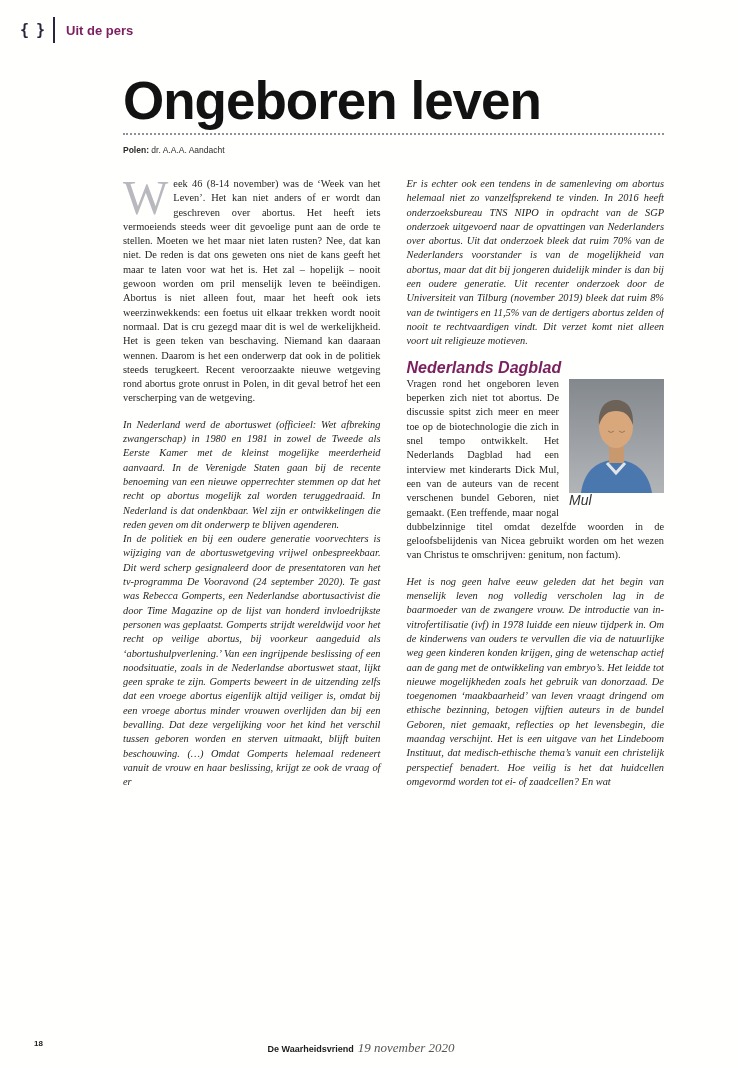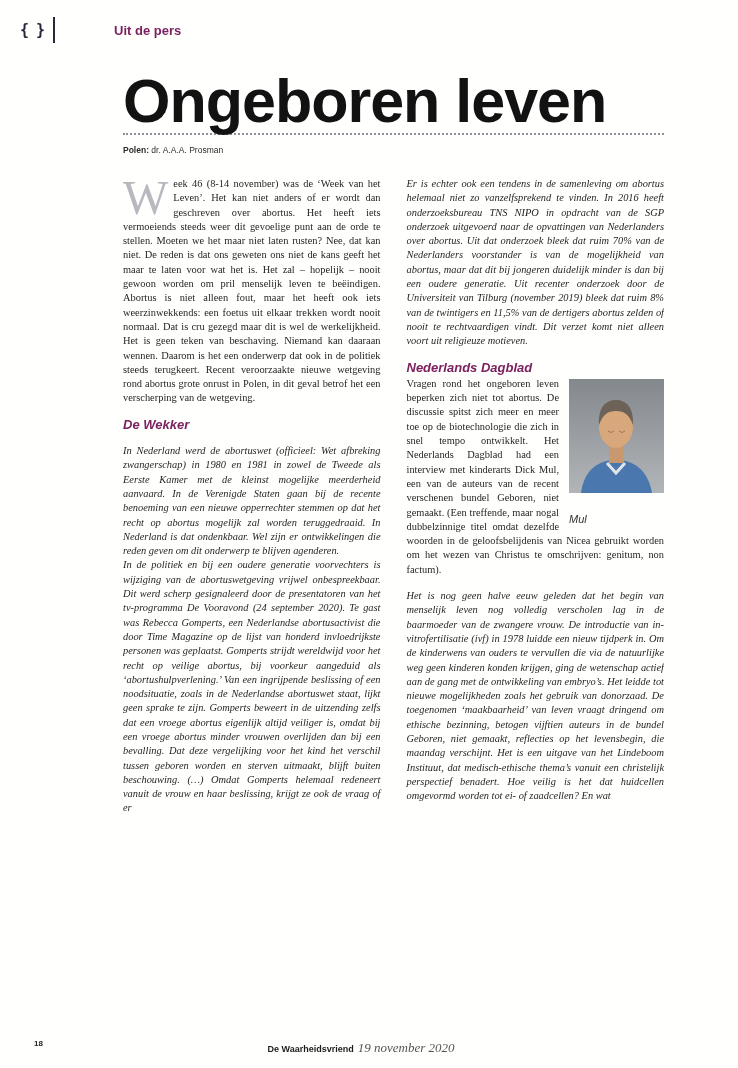--- a/index.html
+++ b/index.html
@@ -23,28 +23,28 @@
   }
   .brace{
     font-family:"DejaVu Sans Mono", monospace;
     font-weight:bold;font-size:15px;color:#26263c;letter-spacing:-1px;
   }
   .head-rule{
     width:2px;height:26px;background:#26263c;margin:0 11px 0 9px;
   }
   .section-label{
     font-family:"Liberation Sans", sans-serif;
-    font-weight:bold;font-size:13px;color:var(--accent);margin-left:48px;
+    font-weight:bold;font-size:13px;color:var(--accent);
   }
   
   .content{position:absolute;left:123px;top:76px;width:541px;}
   h1.article-title{
     margin:0;
     font-family:"Liberation Sans", sans-serif;
-    font-weight:bold;font-size:61px;line-height:50px;
+    font-weight:bold;font-size:53px;line-height:50px;
     letter-spacing:-1px;color:#121212;
   }
   .dotted-rule{
     margin-top:7px;height:0;
     border-bottom:2px dotted #8f8f98;
   }
   .byline{
     margin:10px 0 0 0;
     font-family:"Liberation Sans", sans-serif;
     font-size:8.5px;color:#2c2c2c;
@@ -54,38 +54,38 @@
     display:flex;gap:26px;margin-top:22px;height:832px;overflow:hidden;
   }
   .col{flex:1;min-width:0;font-size:10.4px;line-height:14.3px;text-align:justify;}
   .col p{margin:0;}
   .gap{margin-top:12px !important;}
   .quote{font-style:italic;}
   .subhead{
     margin:12px 0 2px 0;
     font-family:"Liberation Sans", sans-serif;
     font-style:italic;font-weight:bold;
-    font-size:13px;color:var(--accent);
+    font-size:16px;color:var(--accent);
   }
   .dropcap{
     float:left;
     font-family:"Liberation Serif", serif;
     font-size:48px;line-height:38px;
     color:var(--dropcap);
     padding:2px 5px 0 0;
   }
   
   .photo-float{
     float:right;width:95px;
     margin:2px 0 3px 10px;
   }
   .photo-frame{width:95px;height:114px;display:block;}
   .photo-caption{
-    font-style:italic;font-size:11px;color:#333;
-    margin-top:19px;text-align:left;
+    font-style:italic;font-size:14px;color:#333;
+    margin-top:0;text-align:left;
     font-family:"Liberation Sans", sans-serif;
   }
   
   .footer{
     position:absolute;left:0;right:16px;bottom:16px;height:14px;
     text-align:center;
   }
   .page-number{
     position:absolute;left:34px;top:1px;
     font-family:"Liberation Sans", sans-serif;
@@ -108,28 +108,27 @@
   <header class="masthead">
     <span class="brace">{ }</span>
     <span class="head-rule"></span>
     <span class="section-label">Uit de pers</span>
   </header>
 
   <main class="content">
     <h1 class="article-title">Ongeboren leven</h1>
     <div class="dotted-rule"></div>
 
-    <p class="byline"><b>Polen:</b> <span>dr. A.A.A. Prosman</span></p>
+    <p class="byline"><b>Polen:</b> <span>dr. A.A.A. Aandacht</span></p>
 
     <div class="columns">
 
       <div class="col">
         <p class="intro"><span class="dropcap">W</span><span>eek 46 (8-14 november) was de ‘Week van het Leven’. Het kan niet anders of er wordt dan geschreven over abortus. Het heeft iets vermoeiends steeds weer dit gevoelige punt aan de orde te stellen. Moeten we het maar niet laten rusten? Nee, dat kan niet. De reden is dat ons geweten ons niet de kans geeft het maar te laten voor wat het is. Het zal – hopelijk – nooit gewoon worden om pril menselijk leven te beëindigen. Abortus is niet alleen fout, maar het heeft ook iets weerzinwekkends: een foetus uit elkaar trekken wordt nooit normaal. Dat is cru gezegd maar dit is wel de werkelijkheid. Het is geen teken van beschaving. Niemand kan daaraan wennen. Daarom is het een onderwerp dat ook in de politiek steeds terugkeert. Recent veroorzaakte nieuwe wetgeving rond abortus grote onrust in Polen, in dit geval betrof het een verscherping van de wetgeving.</span></p>
 
-        <h3 class="subhead">De Wekker</h3>
 
         <p class="quote gap">In Nederland werd de abortuswet (officieel: Wet afbreking zwangerschap) in 1980 en 1981 in zowel de Tweede als Eerste Kamer met de kleinst mogelijke meerderheid aanvaard. In de Verenigde Staten gaan bij de recente benoeming van een nieuwe opperrechter stemmen op dat het recht op abortus mogelijk zal worden teruggedraaid. In Nederland is dat ondenkbaar. Wel zijn er ontwikkelingen die reden geven om dit onderwerp te blijven agenderen.</p>
         <p class="quote">In de politiek en bij een oudere generatie voorvechters is wijziging van de abortuswetgeving vrijwel onbespreekbaar. Dit werd scherp gesignaleerd door de presentatoren van het tv-programma De Vooravond (24 september 2020). Te gast was Rebecca Gomperts, een Nederlandse abortusactivist die door Time Magazine op de lijst van honderd invloedrijkste personen was geplaatst. Gomperts strijdt wereldwijd voor het recht op veilige abortus, bij voorkeur aangeduid als ‘abortushulpverlening.’ Van een ingrijpende beslissing of een noodsituatie, zoals in de Nederlandse abortuswet staat, lijkt geen sprake te zijn. Gomperts beweert in de uitzending zelfs dat een vroege abortus eigenlijk altijd veiliger is, omdat bij een vroege abortus minder vrouwen overlijden dan bij een bevalling. Dat deze vergelijking voor het kind het verschil tussen geboren worden en sterven uitmaakt, blijft buiten beschouwing. (…) Omdat Gomperts helemaal redeneert vanuit de vrouw en haar beslissing, krijgt ze ook de vraag of er</p>
       </div>
 
       <div class="col">
         <p class="quote">Er is echter ook een tendens in de samenleving om abortus helemaal niet zo vanzelfsprekend te vinden. In 2016 heeft onderzoeksbureau TNS NIPO in opdracht van de SGP onderzoek uitgevoerd naar de opvattingen van Nederlanders over abortus. Uit dat onderzoek bleek dat ruim 70% van de Nederlanders voorstander is van de mogelijkheid van abortus, maar dat dit bij jongeren duidelijk minder is dan bij een oudere generatie. Uit recenter onderzoek door de Universiteit van Tilburg (november 2019) bleek dat ruim 8% van de twintigers en 11,5% van de dertigers abortus zelden of nooit te rechtvaardigen vindt. Dit verzet komt niet alleen voort uit religieuze motieven.</p>
 
         <h3 class="subhead">Nederlands Dagblad</h3>
 

